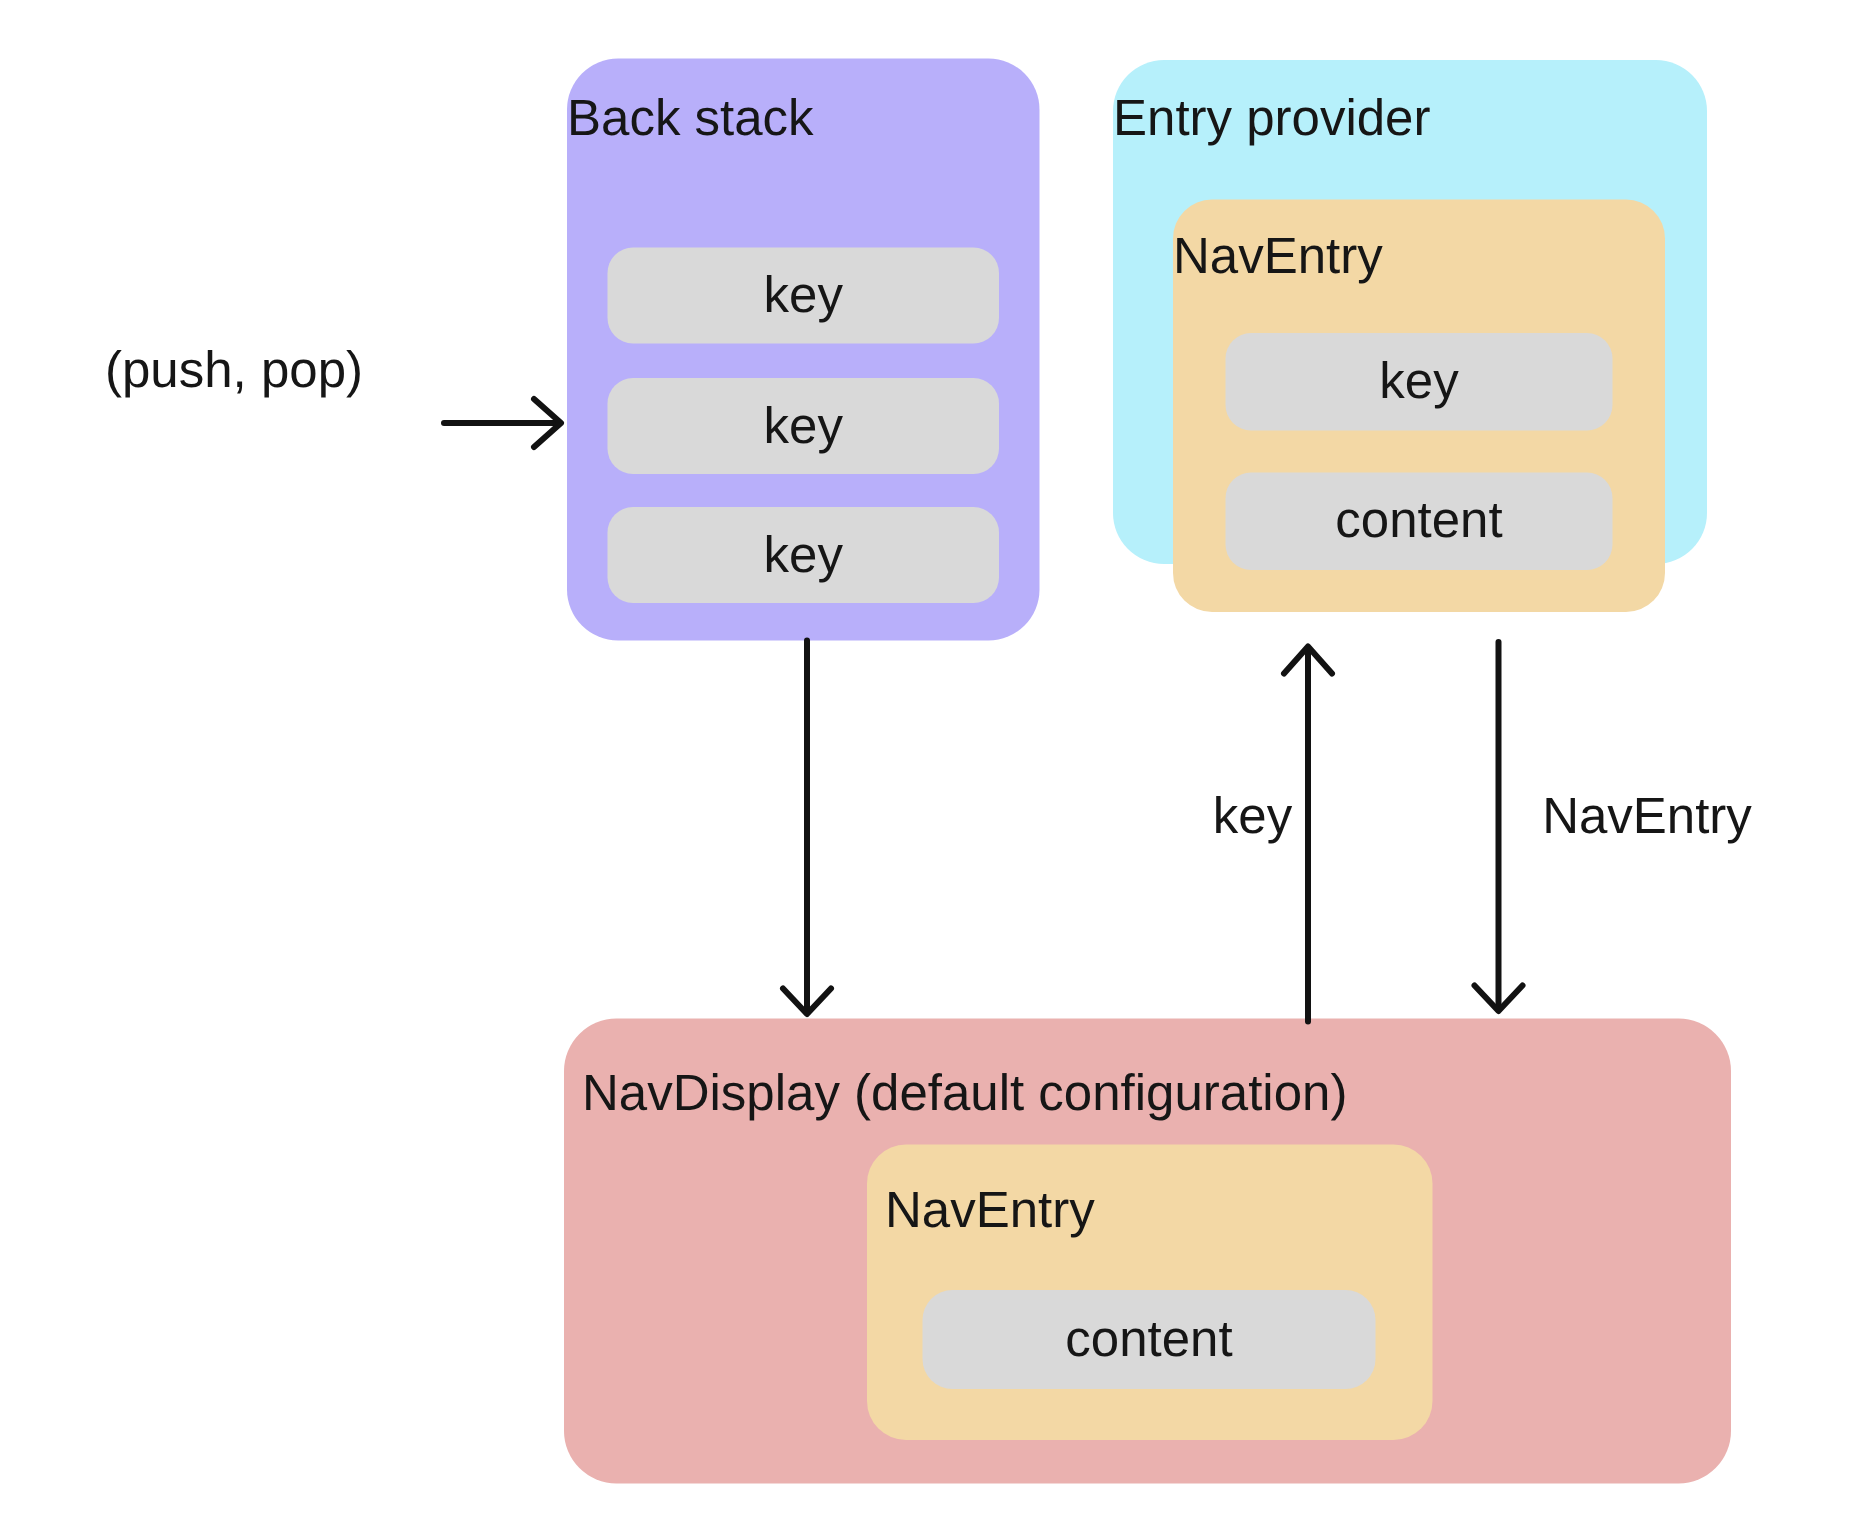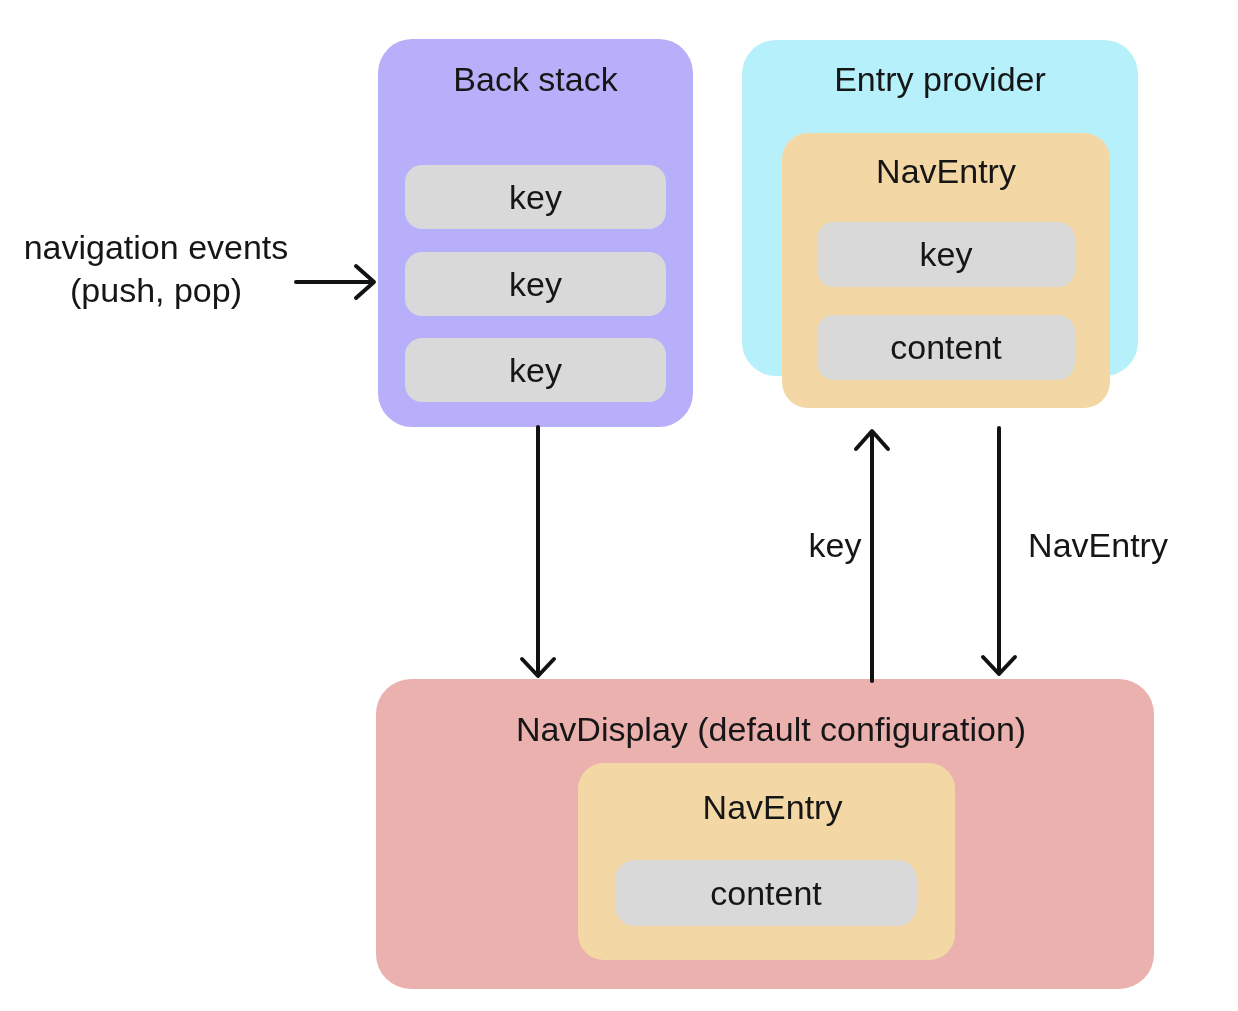--- a/index.html
+++ b/index.html
@@ -17,21 +17,21 @@
     color: var(--text, #161616);
   }
   .box {
     position: absolute;
     box-sizing: border-box;
   }
   .box-title {
     position: absolute;
     left: 0;
     right: 0;
-    text-align: center;
+    text-align: left;
     font-size: 34px;
     line-height: 44px;
     color: var(--text, #161616);
     white-space: nowrap;
   }
   .pill {
     position: absolute;
     background: var(--gray, #d9d9d9);
     border-radius: 17px;
     display: flex;
@@ -136,21 +136,20 @@
     stroke-linecap: round;
     stroke-linejoin: round;
   }
 </style>
 </head>
 <body>
 
 <div id="canvas">
 
   <div class="free-label" id="nav-events-label">
-    <div>navigation events</div>
     <div>(push, pop)</div>
   </div>
 
   <div class="box" id="back-stack">
     <div class="box-title">Back stack</div>
     <div class="pill bs-pill" id="bs-pill-0">key</div>
     <div class="pill bs-pill" id="bs-pill-1">key</div>
     <div class="pill bs-pill" id="bs-pill-2">key</div>
   </div>
 

